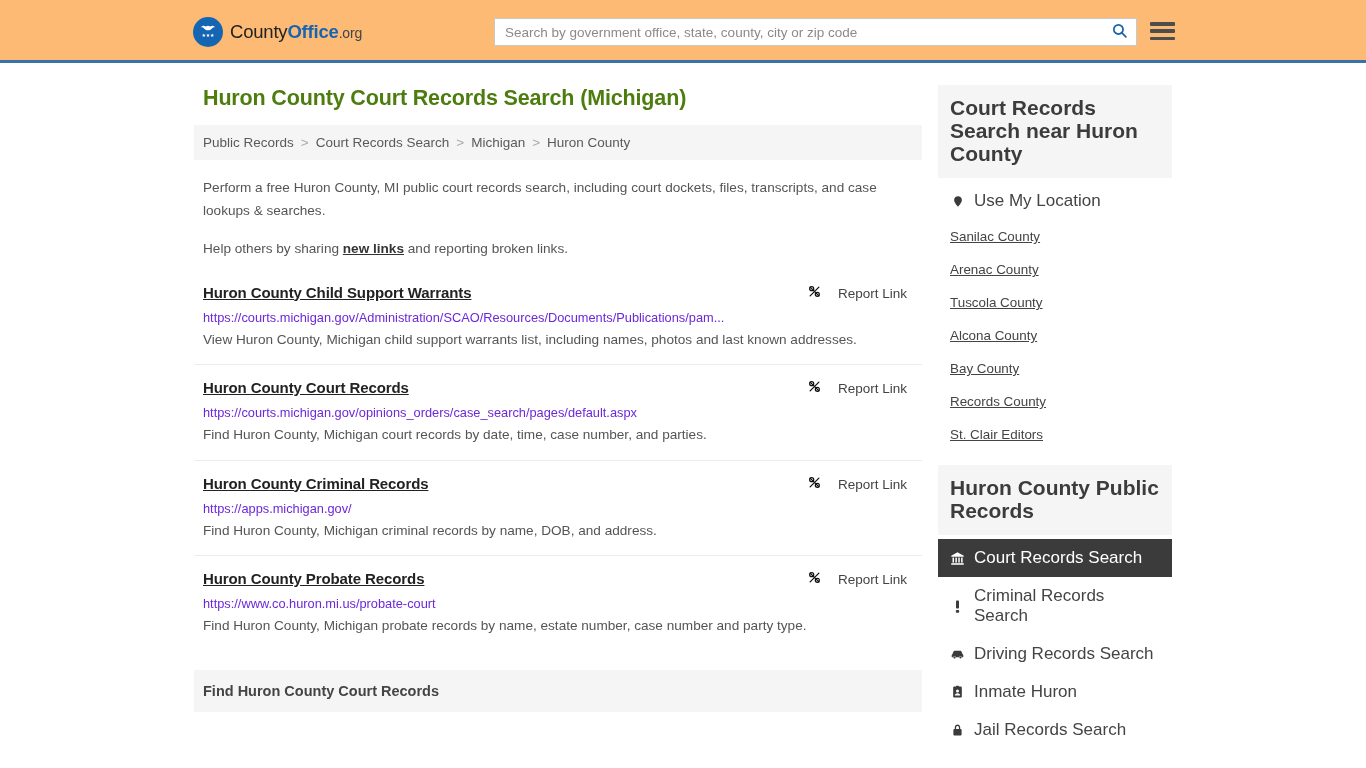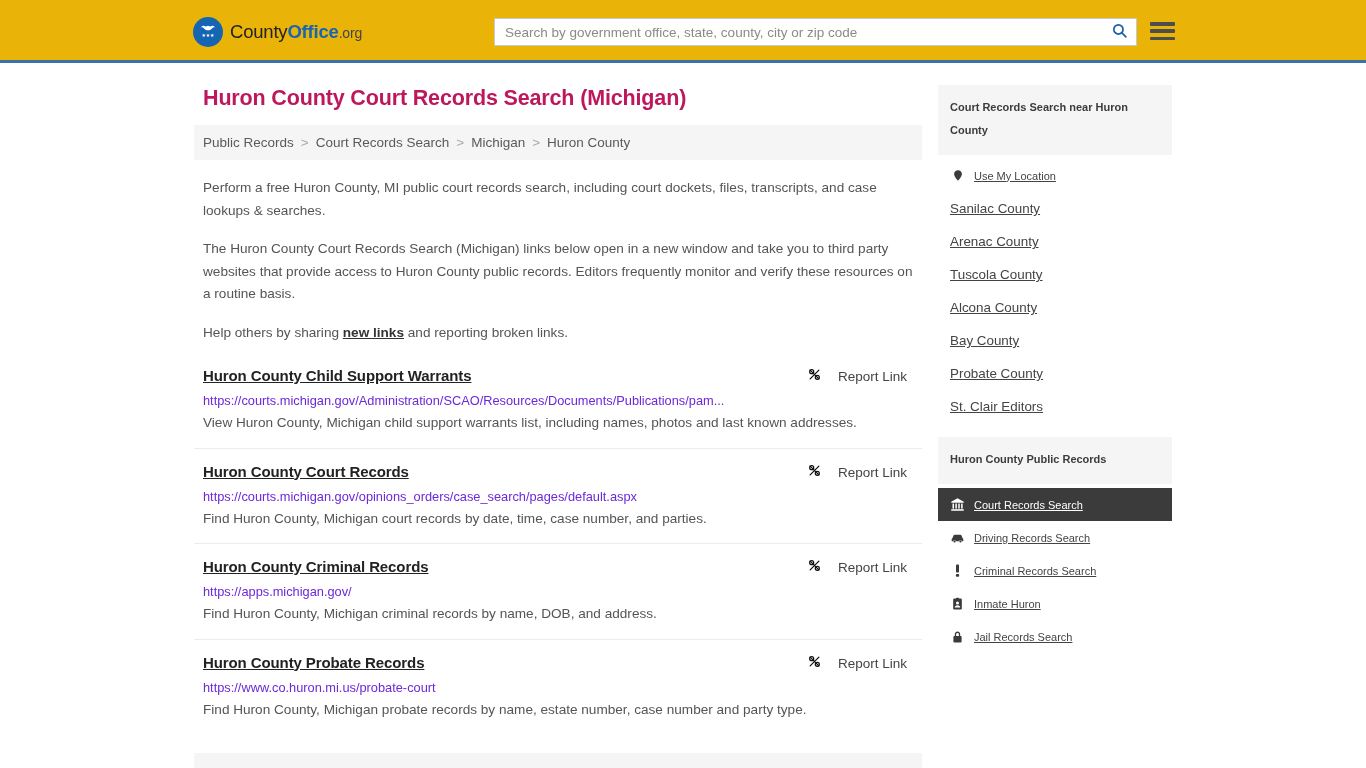--- a/index.html
+++ b/index.html
@@ -9,21 +9,21 @@
     width: 1366px; height: 768px;
     overflow: hidden;
     background: #ffffff;
     font-family: "Liberation Sans", sans-serif;
     -webkit-font-smoothing: antialiased;
   }
 
   
   .site-header {
     height: 63px;
-    background: #eab308;
+    background: #fdba74;
     border-bottom: 3px solid #3a72a8;
     position: relative;
   }
   .header-inner {
     width: 1366px; height: 60px;
     position: relative;
   }
   .logo {
     position: absolute;
     left: 193px; top: 16px;
@@ -101,21 +101,21 @@
     margin: 0 auto;
     display: flex;
     align-items: flex-start;
   }
   .main-col { width: 728px; flex: none; }
   .side-col { width: 234px; flex: none; margin-left: 16px; }
 
   h1.page-title {
     font-size: 21.5px;
     line-height: 26px;
-    color: #be185d;
+    color: #4d7c0f;
     margin: 0 0 14px 9px;
     font-weight: bold;
     letter-spacing: -0.15px;
   }
 
   .breadcrumb {
     background: #f5f5f5;
     height: 35px;
     display: flex; align-items: center;
     padding: 0 9px;
@@ -204,37 +204,36 @@
     font-size: 14.5px;
     font-weight: bold;
     color: #444;
   }
 
   
   .widget { margin-bottom: 14px; }
   .widget-head {
     background: #f5f5f5;
     padding: 11px 12px 13px 12px;
-    font-size: 11px;
+    font-size: 21px;
     font-weight: bold;
     color: #3c3c3c;
     line-height: 23px;
   }
   .widget-body { padding-top: 4px; }
   .side-item {
     display: flex;
     align-items: center;
     gap: 9px;
     padding: 9px 12px;
     cursor: pointer;
   }
   .side-item .s-label {
-    font-size: 11px;
+    font-size: 17px;
     color: #444444;
-    text-decoration: underline;
   }
   .side-item.active {
     background: #3b3b3b;
   }
   .side-item.active .s-label { color: #ffffff; }
   .side-ico {
     width: 15px; height: 15px;
     display: flex; align-items: center; justify-content: center;
     flex: none;
     color: #3b3b3b;
@@ -300,21 +299,20 @@
         <span class="sep">&gt;</span>
         <a>Court Records Search</a>
         <span class="sep">&gt;</span>
         <a>Michigan</a>
         <span class="sep">&gt;</span>
         <span class="current">Huron County</span>
       </div>
 
       <div class="intro">
         <p>Perform a free Huron County, MI public court records search, including court dockets, files, transcripts, and case lookups &amp; searches.</p>
-        <p>The Huron County Court Records Search (Michigan) links below open in a new window and take you to third party websites that provide access to Huron County public records. Editors frequently monitor and verify these resources on a routine basis.</p>
         <p><span>Help others by sharing </span><a class="inline">new links</a><span> and reporting broken links.</span></p>
       </div>
 
       <div class="results">
 
         <div class="result">
           <div class="result-head">
             <a class="result-title">Huron County Child Support Warrants</a>
             <span class="report-link">
               <span>
@@ -410,21 +408,21 @@
               </svg>
             </span>
             <span class="s-label">Use My Location</span>
           </div>
 
           <a class="plain-link">Sanilac County</a>
           <a class="plain-link">Arenac County</a>
           <a class="plain-link">Tuscola County</a>
           <a class="plain-link">Alcona County</a>
           <a class="plain-link">Bay County</a>
-          <a class="plain-link">Probate County</a>
+          <a class="plain-link">Records County</a>
           <a class="plain-link">St. Clair Editors</a>
 
         </div>
       </div>
 
       <div class="widget">
         <div class="widget-head">Huron County Public Records</div>
         <div class="widget-body">
 
           <div class="side-item active">
@@ -436,37 +434,37 @@
                 <rect x="13.2" y="10.5" width="2.4" height="8"></rect>
                 <rect x="17.8" y="10.5" width="2.4" height="8"></rect>
                 <rect x="2" y="19.5" width="20" height="2.5"></rect>
               </svg>
             </span>
             <span class="s-label">Court Records Search</span>
           </div>
 
           <div class="side-item">
             <span class="side-ico">
+              <svg width="15" height="15" viewBox="0 0 24 24" fill="currentColor" aria-hidden="true">
+                <rect x="9.6" y="2.5" width="4.8" height="12.5" rx="1.2"></rect>
+                <rect x="9.4" y="17.6" width="5.2" height="4.4" rx="1.2"></rect>
+              </svg>
+            </span>
+            <span class="s-label">Criminal Records Search</span>
+          </div>
+
+          <div class="side-item">
+            <span class="side-ico">
               <svg width="16" height="14" viewBox="0 0 24 24" fill="currentColor" aria-hidden="true">
                 <path d="M3.2 12.5 L5.2 7.6 C5.5 6.9 6.1 6.5 6.9 6.5 L17.1 6.5 C17.9 6.5 18.5 6.9 18.8 7.6 L20.8 12.5 C21.5 12.8 22 13.5 22 14.3 L22 16.8 C22 17.3 21.6 17.7 21.1 17.7 L19.4 17.7 C19.4 16.4 18.4 15.4 17.1 15.4 C15.9 15.4 14.9 16.4 14.9 17.7 L9.1 17.7 C9.1 16.4 8.1 15.4 6.9 15.4 C5.6 15.4 4.6 16.4 4.6 17.7 L2.9 17.7 C2.4 17.7 2 17.3 2 16.8 L2 14.3 C2 13.5 2.5 12.8 3.2 12.5 Z"></path>
                 <circle cx="6.9" cy="17.8" r="1.9"></circle>
                 <circle cx="17.1" cy="17.8" r="1.9"></circle>
               </svg>
             </span>
             <span class="s-label">Driving Records Search</span>
-          </div>
-
-          <div class="side-item">
-            <span class="side-ico">
-              <svg width="15" height="15" viewBox="0 0 24 24" fill="currentColor" aria-hidden="true">
-                <rect x="9.6" y="2.5" width="4.8" height="12.5" rx="1.2"></rect>
-                <rect x="9.4" y="17.6" width="5.2" height="4.4" rx="1.2"></rect>
-              </svg>
-            </span>
-            <span class="s-label">Criminal Records Search</span>
           </div>
 
           <div class="side-item">
             <span class="side-ico">
               <svg width="13" height="16" viewBox="0 0 24 24" fill="currentColor" aria-hidden="true">
                 <rect x="4" y="2" width="16" height="20" rx="2.2"></rect>
                 <rect x="9.3" y="0.5" width="5.4" height="3.6" rx="1" fill="currentColor"></rect>
                 <circle cx="12" cy="10" r="2.8" fill="#ffffff"></circle>
                 <path d="M7 18.6c0-2.6 2.2-4.3 5-4.3s5 1.7 5 4.3z" fill="#ffffff"></path>
               </svg>

